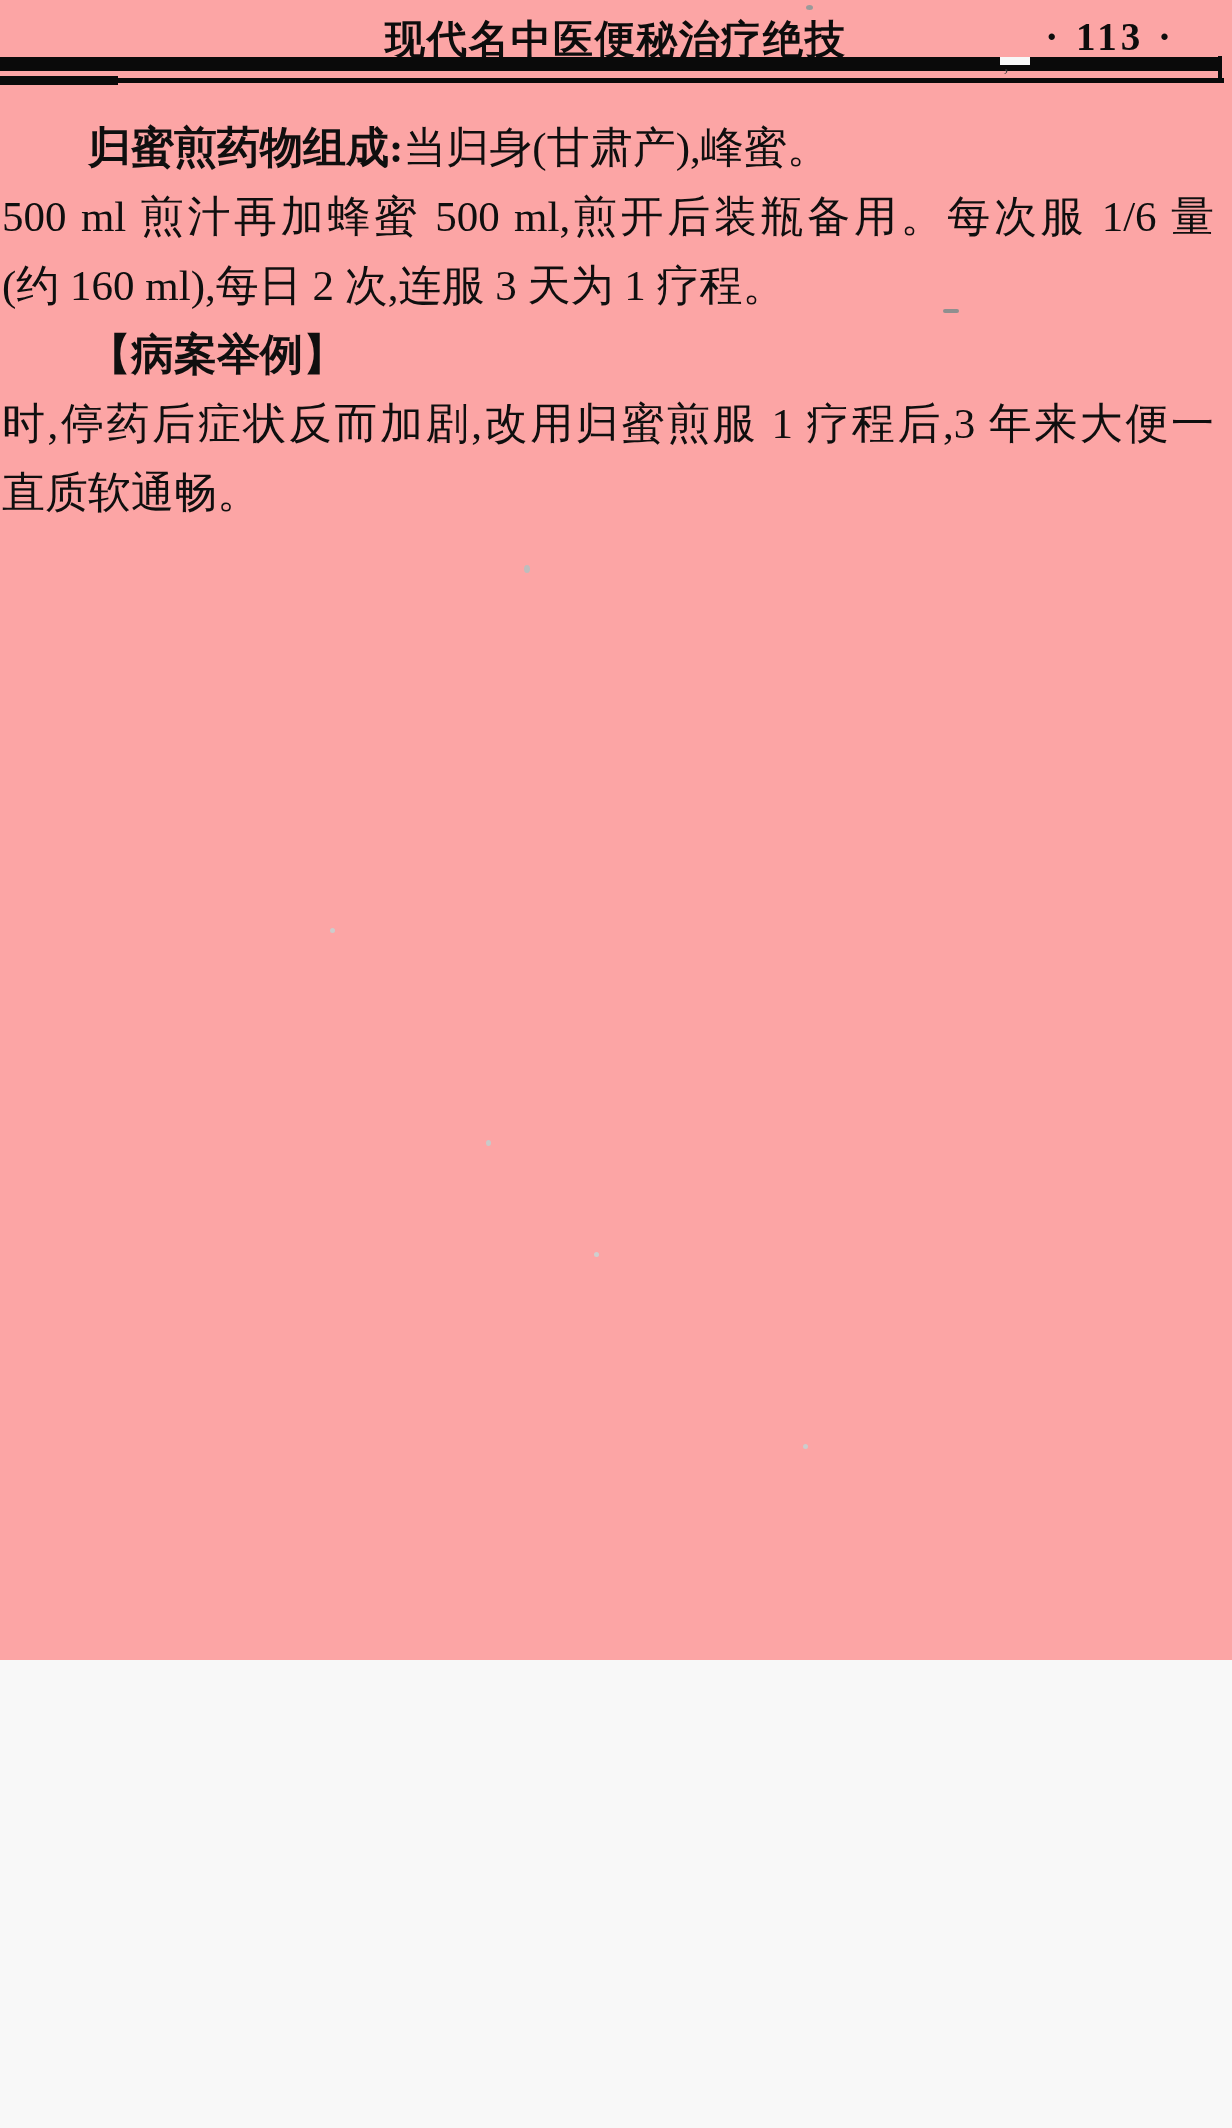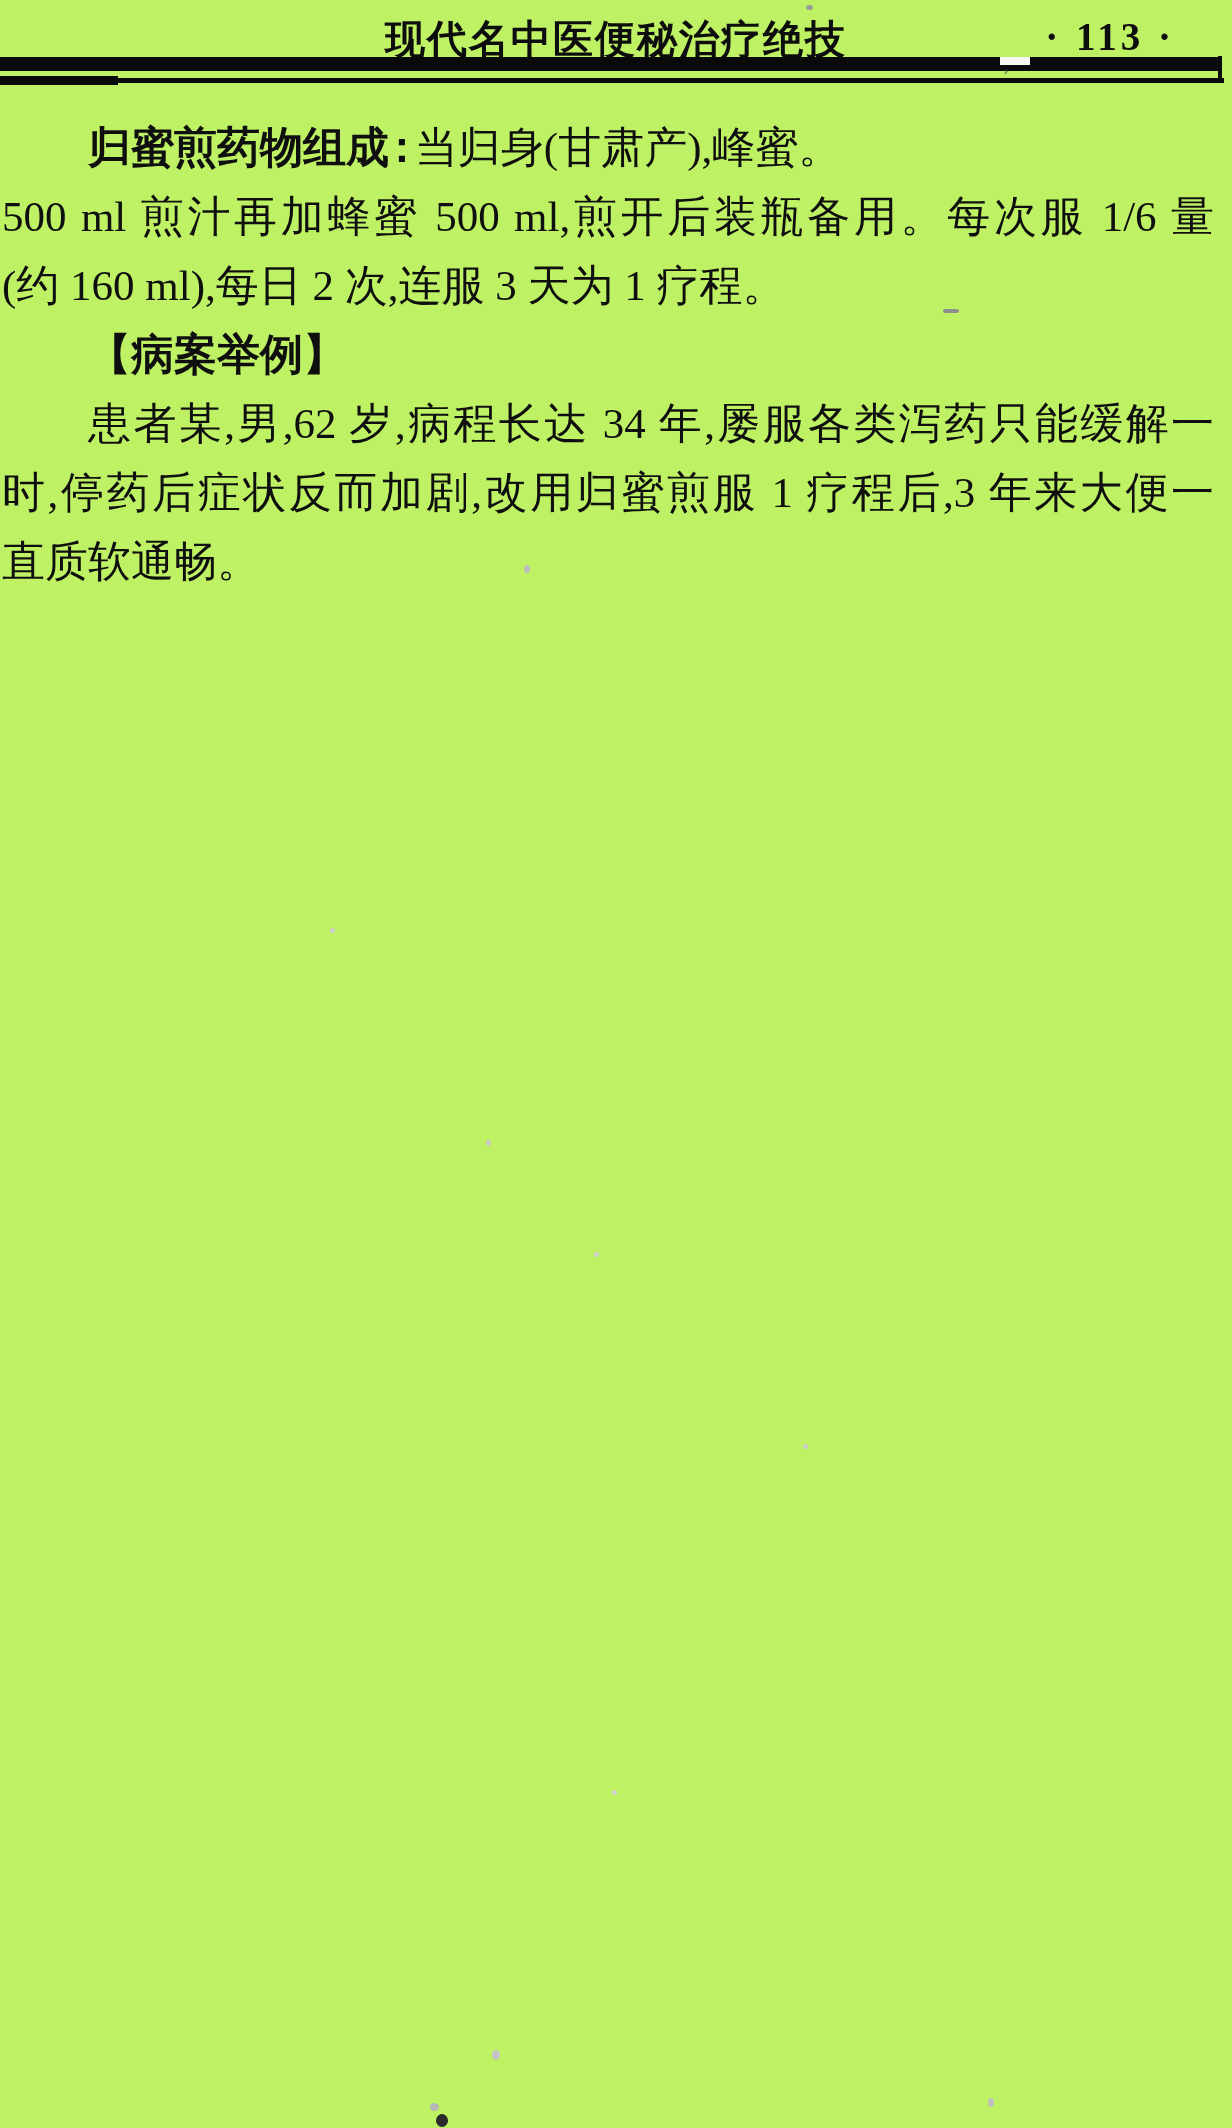--- a/index.html
+++ b/index.html
@@ -1,21 +1,21 @@
 <!DOCTYPE html>
 <html><head>
 <meta charset="utf-8">
 <style>
   * { margin: 0; padding: 0; box-sizing: border-box; }
   html, body { background: #f8f8f8; }
   .page {
     position: relative;
     width: 1232px;
-    height: 2128px;
-    background: #bef264;
+    height: 1660px;
+    background: #fca5a5;
     color: #111;
     font-family: "Liberation Serif", serif;
     overflow: hidden;
   }
   
   .running-head-title {
     position: absolute;
     top: 12px; left: 0;
     width: 100%;
     text-align: center;
@@ -87,21 +87,21 @@
     color: #0f0f0f;
   }
   .text-line { height: 69px; white-space: nowrap; }
   .text-line.indent { padding-left: 86px; }
   .text-line.fill {
     white-space: normal;
     text-align: justify;
     text-align-last: justify;
   }
   .section-label {
-    font-family: Liberation Mono, monospace;
+    font-family: Liberation Serif, serif;
     font-weight: 700;
   }
   
   .speck { position: absolute; border-radius: 50%; }
   .s1 { top: 5px;    left: 806px;  width: 7px;  height: 5px;  background: #9a9a9a; }
   .s2 { top: 309px;  left: 943px;  width: 16px; height: 4px;  background: #8f8f8f; border-radius: 2px; }
   .s3 { top: 565px;  left: 524px;  width: 6px;  height: 8px;  background: #bdbdbd; }
   .s4 { top: 928px;  left: 330px;  width: 5px;  height: 5px;  background: #cccccc; }
   .s5 { top: 1140px; left: 486px;  width: 5px;  height: 6px;  background: #c9c9c9; }
   .s6 { top: 1252px; left: 594px;  width: 5px;  height: 5px;  background: #cfcfcf; }
@@ -141,23 +141,20 @@
     </div>
 
     <div class="text-line">
       <span>(约 160 ml),每日 2 次,连服 3 天为 1 疗程。</span>
     </div>
 
     <div class="text-line indent">
       <span class="section-label">【病案举例】</span>
     </div>
 
-    <div class="text-line indent fill">
-      <span>患者某,男,62 岁,病程长达 34 年,屡服各类泻药只能缓解一</span>
-    </div>
 
     <div class="text-line fill">
       <span>时,停药后症状反而加剧,改用归蜜煎服 1 疗程后,3 年来大便一</span>
     </div>
 
     <div class="text-line">
       <span>直质软通畅。</span>
     </div>
 
   </div>

